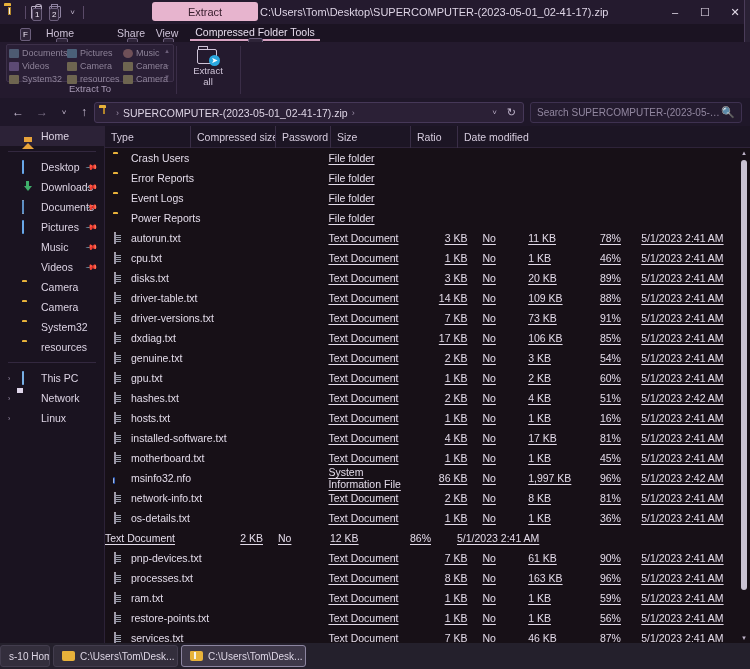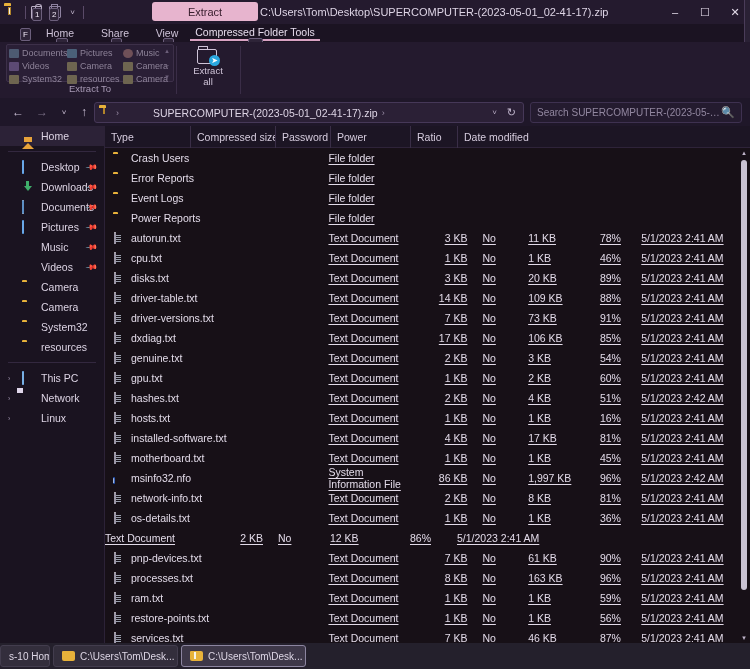--- a/index.html
+++ b/index.html
@@ -66,21 +66,21 @@
   .wc { width:30px; height:24px; display:flex; align-items:center; justify-content:center;
         color:#e2dae8; font-size:11px; }
 
   
   .ribbon-tabs {
     position:absolute; left:0; top:24px; width:750px; height:18px;
     display:flex; align-items:center; font-size:10.5px; color:#cec3d8;
   }
   .rt { position:relative; text-align:center; }
   .rt.home  { left:44px; width:32px; }
-  .rt.share { left:66px; width:34px; }
+  .rt.share { left:82px; width:34px; }
   .rt.view  { left:86px; width:30px; }
   .rt.cft   { left:94px; width:130px; color:#e6dcec;
               border-bottom:2px solid #d9a3c3; padding-bottom:1px; }
   .kbd {
     position:absolute; background:#2e2438; border:1px solid #6c5f7c; color:#efe7f4;
     font-size:8px; line-height:9px; padding:1px 2px; border-radius:2px;
     font-family:"Liberation Sans", sans-serif;
   }
   .ribbon {
     position:absolute; left:0; top:42px; width:750px; height:56px;
@@ -144,21 +144,21 @@
   .nav-rec { left:54px; font-size:8px; } .nav-up{ left:74px; }
   .addr {
     position:absolute; left:94px; top:4px; width:430px; height:21px;
     background:#2b2036; border:1px solid #463858; border-radius:3px;
     display:flex; align-items:center; padding:0 4px; gap:4px;
   }
   .addr-ico { width:13px; height:11px; position:relative; }
   .addr-ico .folder-zip { width:13px; height:10px; top:0; }
   .addr-ico .folder-zip::after { width:2px; height:6px; left:4px; top:1px; }
   .crumb-sep { color:#9b8fa8; font-size:9px; }
-  .addr-text { font-size:10.5px; color:#ded5e6; white-space:nowrap;margin-left:30px; }
+  .addr-text { font-size:10.5px; color:#ded5e6; white-space:nowrap; }
   .addr-chev { position:absolute; right:26px; color:#b6aac2; font-size:8px; }
   .addr-refresh { position:absolute; right:7px; color:#c4b9d0; font-size:11px; }
   .search {
     position:absolute; left:530px; top:4px; width:212px; height:21px;
     background:#241b2f; border:1px solid #3e3150; border-radius:3px;
     display:flex; align-items:center; padding:0 6px;
   }
   .search-ph { font-size:10px; color:#9287a0; white-space:nowrap; overflow:hidden;
                text-overflow:ellipsis; flex:1; }
   .search-ico { color:#cfc4d8; font-size:11px; }
@@ -487,21 +487,21 @@
       <span>Linux</span>
     </div>
   </div>
 
   <div class="content">
 
     <div class="colhead">
       <div class="ch" style="width:85px;">Type</div>
       <div class="ch" style="width:85px;">Compressed size</div>
       <div class="ch" style="width:55px;">Password ...</div>
-      <div class="ch" style="width:80px;">Power</div>
+      <div class="ch" style="width:80px;">Size</div>
       <div class="ch" style="width:47px;">Ratio</div>
       <div class="ch" style="width:110px;">Date modified</div>
     </div>
 
     <div class="rows" id="rows-container">
         <div class="row">
           <div class="c-name">
             <span class="r-ico"><span class="ic-folder"></span></span>
             <span class="u">Crash Users</span>
           </div>

